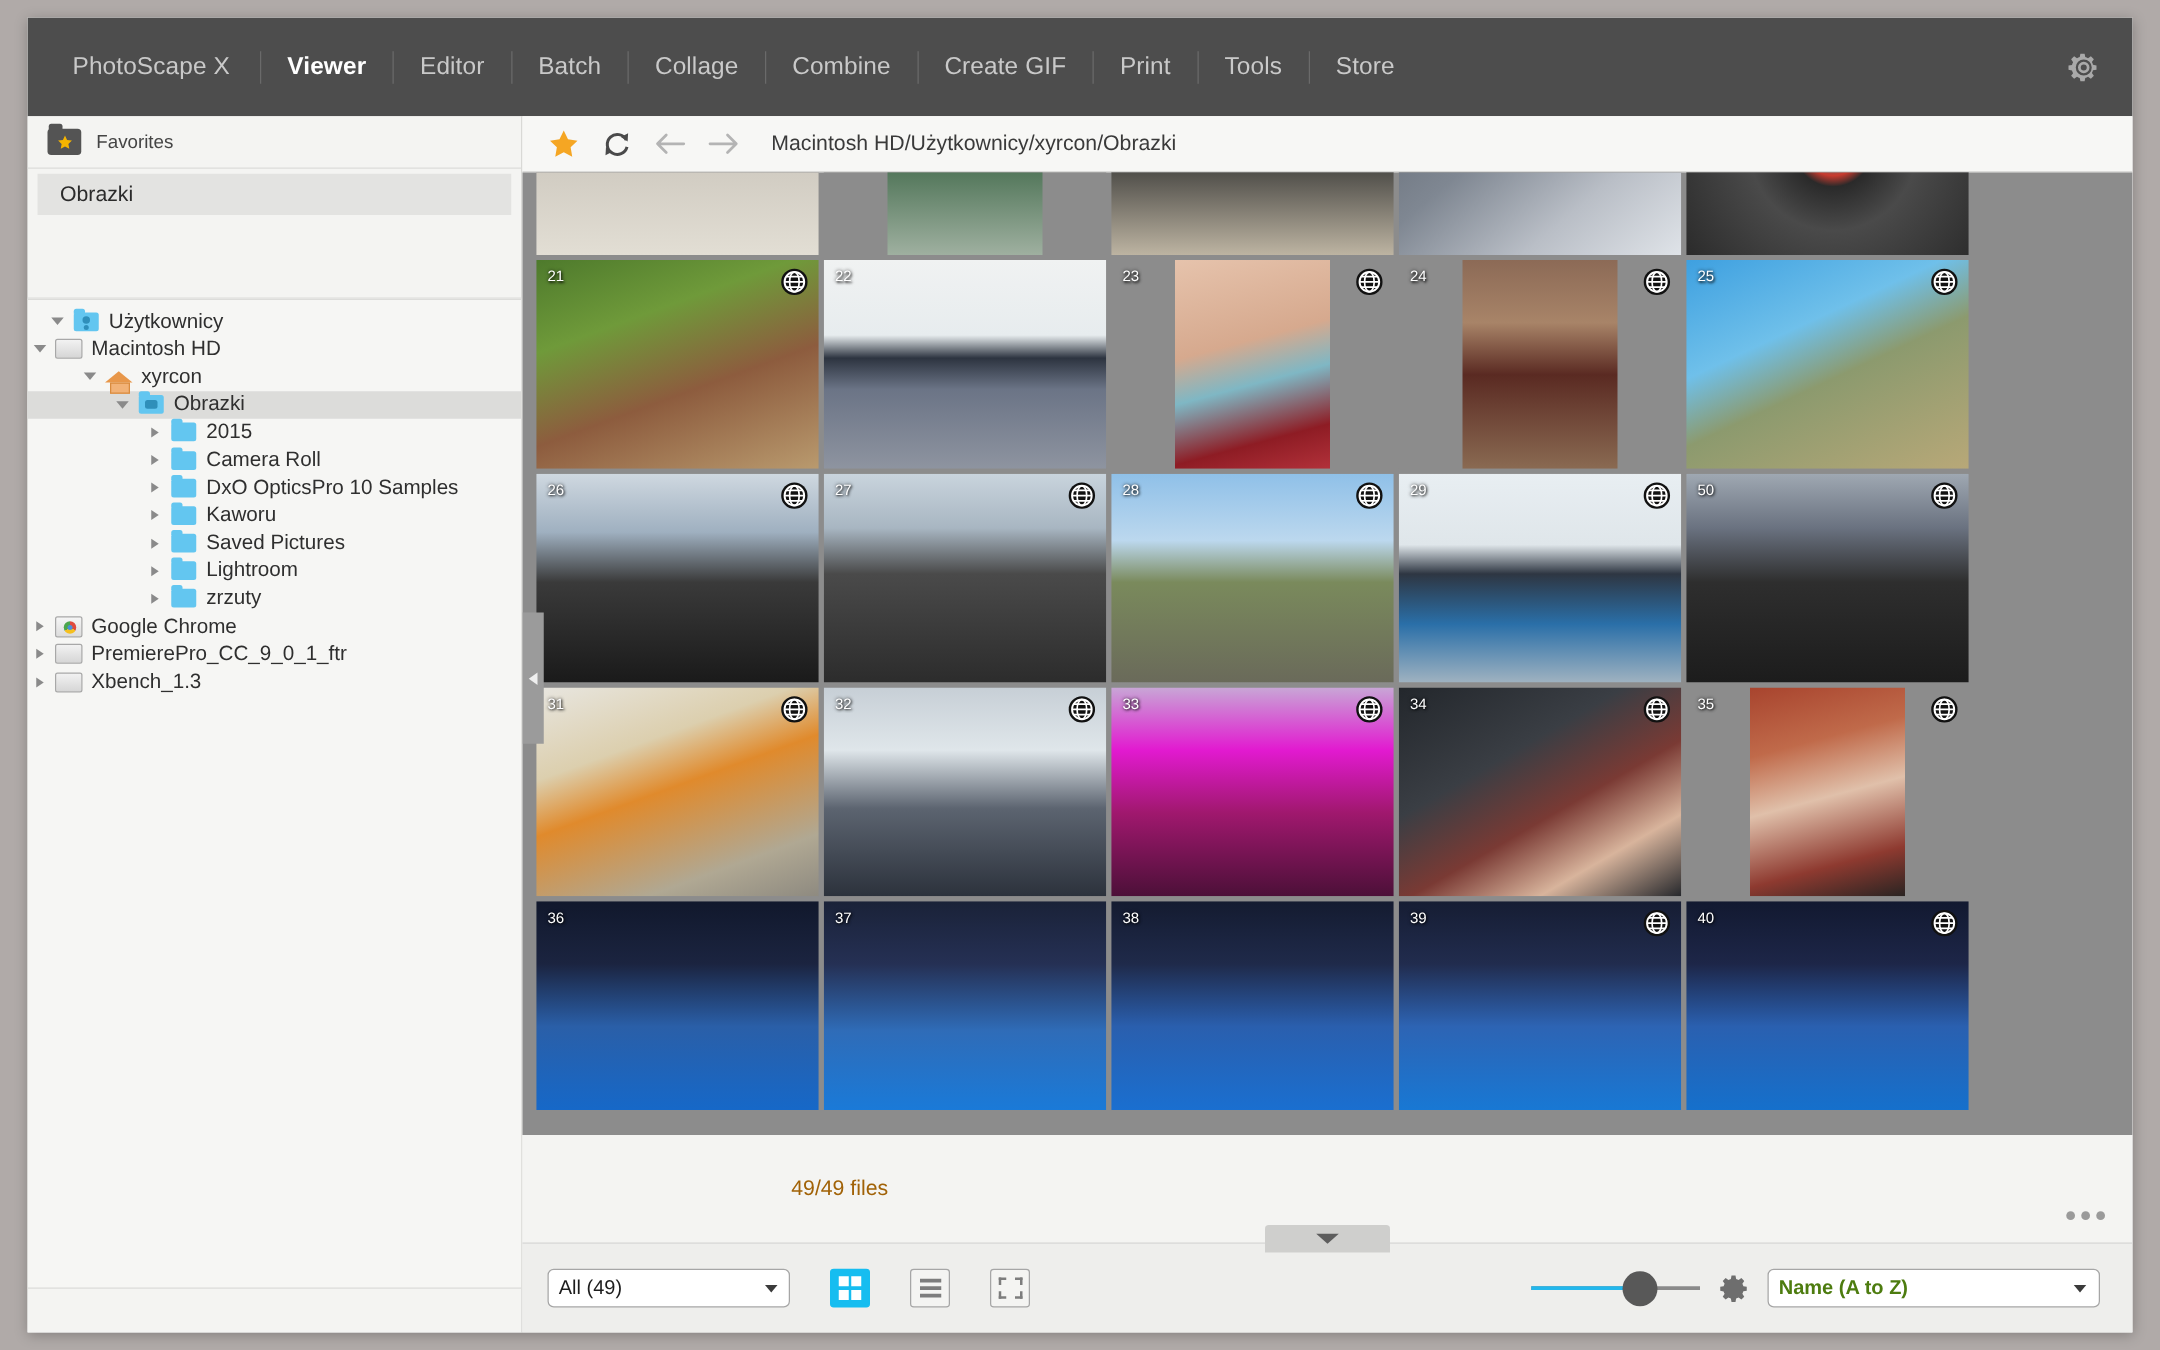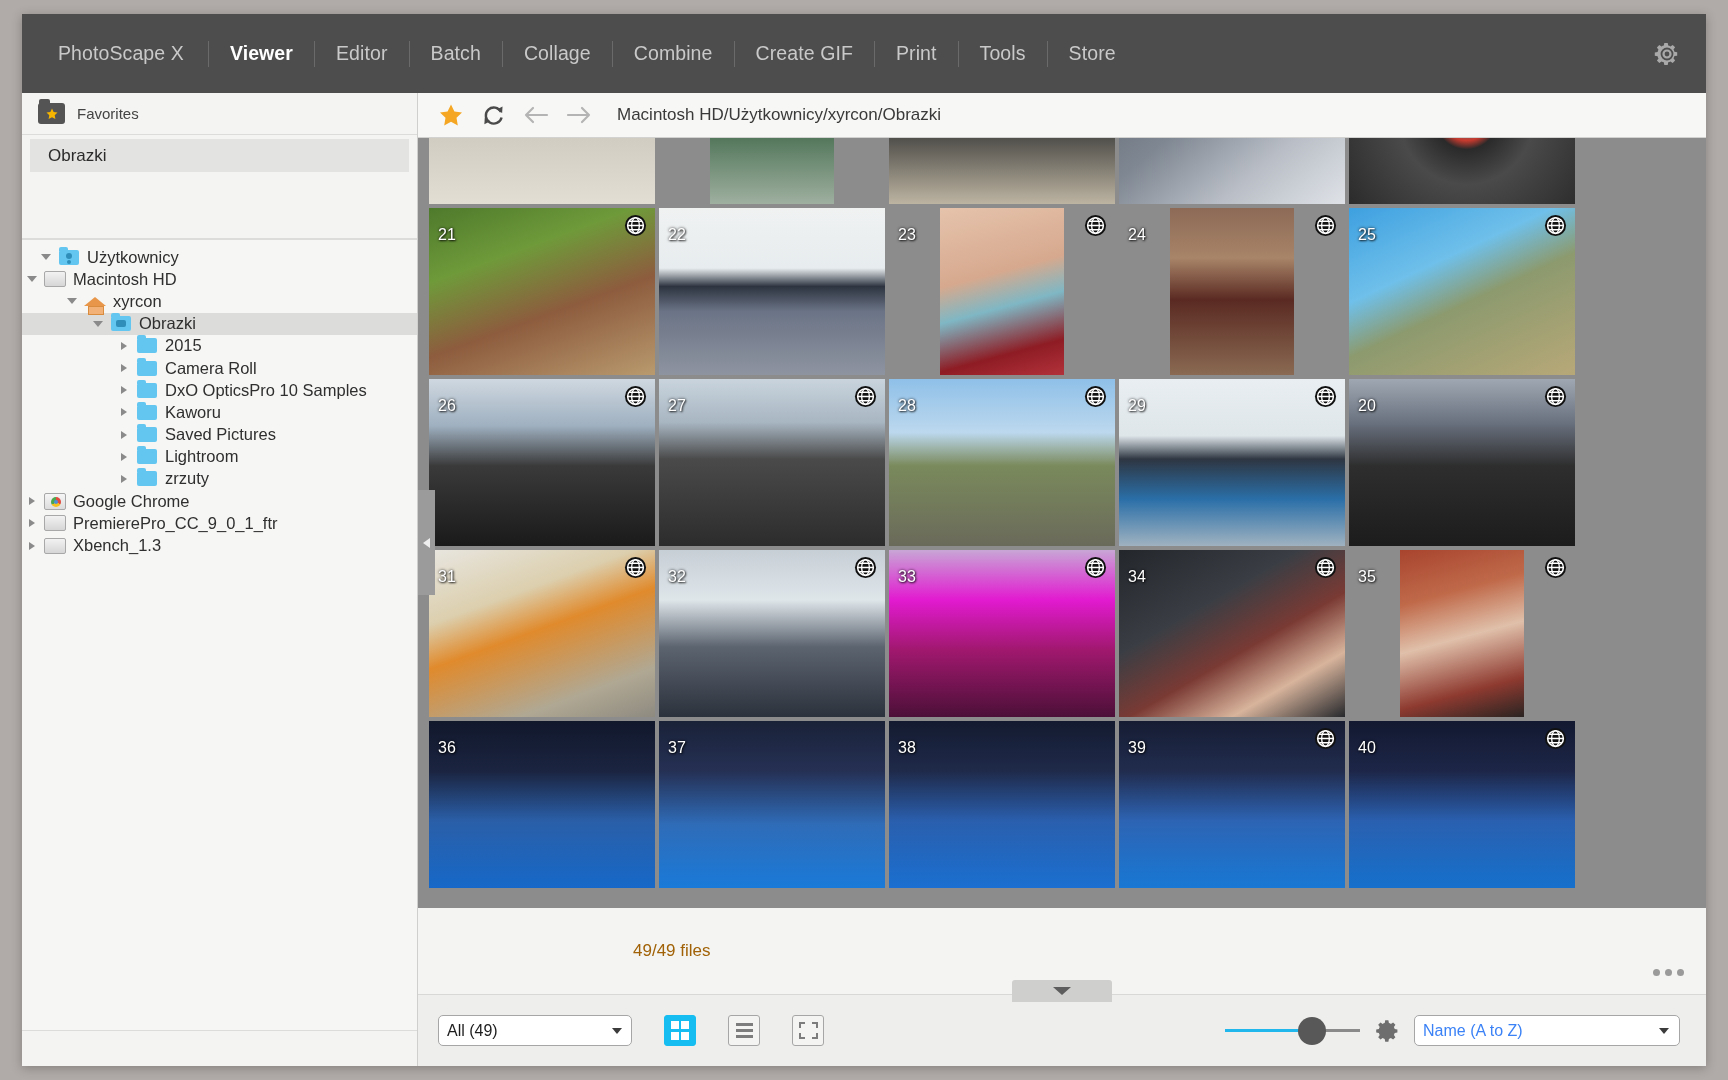--- a/index.html
+++ b/index.html
@@ -265,23 +265,23 @@
     inset: 0;
     background-size: cover;
     background-position: center;
   }
   .cell.fit .photo {
     left: 50%; transform: translateX(-50%);
     width: 124px;
   }
   .num {
     position: absolute;
-    left: 9px; top: 18px;
+    left: 9px; top: 6px;
     color: #fff;
-    font-size: 16px;
+    font-size: 12px;
     text-shadow: 0 0 3px rgba(0,0,0,.85), 1px 1px 2px rgba(0,0,0,.7);
     z-index: 3;
   }
   .globe {
     position: absolute;
     right: 8px; top: 6px;
     width: 23px; height: 23px;
     z-index: 3;
   }
 
@@ -416,23 +416,24 @@
     cursor: pointer;
   }
   .gear-bottom { width: 26px; height: 26px; cursor:pointer; }
   .sort-box {
     width: 266px; height: 31px;
     background: #fff;
     border: 1px solid #a6a6a6;
     border-radius: 5px;
     display:flex;align-items:center;
     padding: 0 8px;
-    font-size: 16px; color:#3b82f6;
+    font-size: 16px; color:#4d7c0f;
     position:relative;
     cursor: pointer;
+    font-weight: bold;
   }
   .sort-box .caret {
     position:absolute; right:10px;
     width:0;height:0;
     border-left:5px solid transparent;
     border-right:5px solid transparent;
     border-top:6px solid #3b3b3b;
   }
 </style>
 </head>
@@ -760,21 +761,21 @@
               <div class="num">29</div>
               <div class="globe"><svg viewBox="0 0 24 24" width="23" height="23">
                   <circle cx="12" cy="12" r="11" fill="#111"></circle>
                   <circle cx="12" cy="12" r="8.2" fill="none" stroke="#fff" stroke-width="1.6"></circle>
                   <ellipse cx="12" cy="12" rx="4" ry="8.2" fill="none" stroke="#fff" stroke-width="1.4"></ellipse>
                   <path d="M3.8 12h16.4M5.2 7.6h13.6M5.2 16.4h13.6" stroke="#fff" stroke-width="1.4"></path>
                 </svg></div>
             </div>
             <div class="cell">
               <div class="photo" style="background: linear-gradient(rgb(159, 168, 178) 0%, rgb(106, 114, 128) 26%, rgb(46, 46, 46) 52%, rgb(28, 28, 28) 100%);"></div>
-              <div class="num">20</div>
+              <div class="num">50</div>
               <div class="globe"><svg viewBox="0 0 24 24" width="23" height="23">
                   <circle cx="12" cy="12" r="11" fill="#111"></circle>
                   <circle cx="12" cy="12" r="8.2" fill="none" stroke="#fff" stroke-width="1.6"></circle>
                   <ellipse cx="12" cy="12" rx="4" ry="8.2" fill="none" stroke="#fff" stroke-width="1.4"></ellipse>
                   <path d="M3.8 12h16.4M5.2 7.6h13.6M5.2 16.4h13.6" stroke="#fff" stroke-width="1.4"></path>
                 </svg></div>
             </div>
             <div class="cell">
               <div class="photo" style="background: linear-gradient(160deg, rgb(232, 230, 224) 0%, rgb(220, 207, 174) 30%, rgb(224, 138, 44) 48%, rgb(176, 168, 147) 80%, rgb(142, 138, 128) 100%);"></div>
               <div class="num">31</div>

